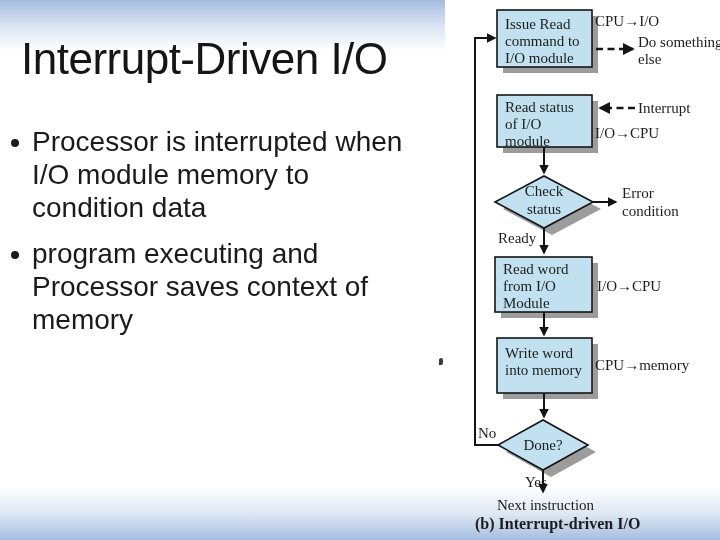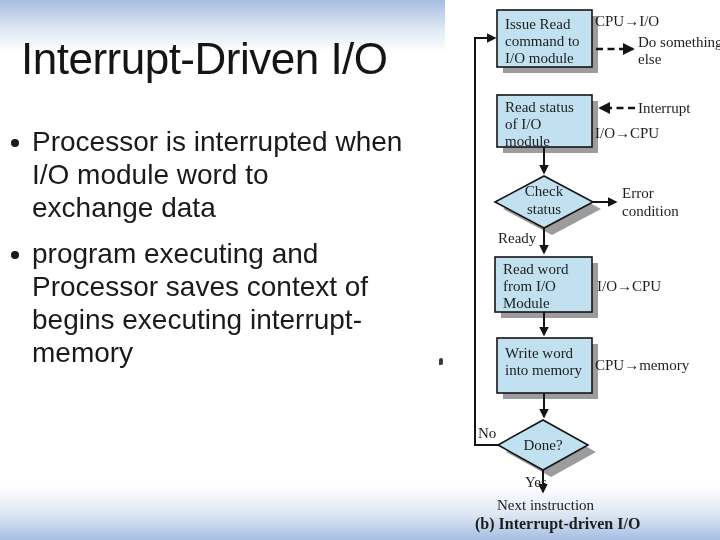--- a/index.html
+++ b/index.html
@@ -36,27 +36,26 @@
 <div class="slide">
 
   <h1 class="title">Interrupt-Driven I/O</h1>
 
   <span class="bullet-dot dot-1"></span>
   <span class="bullet-dot dot-2"></span>
 
   <div class="bullets">
     <div class="bullet-item">
       <div class="bullet-line">Processor is interrupted when</div>
-      <div class="bullet-line">I/O module word to</div>
-      <div class="bullet-line">exchange data</div>
+      <div class="bullet-line">I/O module memory to</div>
+      <div class="bullet-line">condition data</div>
     </div>
     <div class="bullet-item">
       <div class="bullet-line">program executing and</div>
       <div class="bullet-line">Processor saves context of</div>
-      <div class="bullet-line">begins executing interrupt-</div>
       <div class="bullet-line">memory</div>
     </div>
   </div>
 
   <div class="stray-mark"></div>
 
   <div class="flow-panel">
     <svg width="275" height="540" viewBox="0 0 275 540">
       <defs>
         <marker id="ah" viewBox="0 0 10 10" refX="8.5" refY="5" markerWidth="5" markerHeight="5" orient="auto-start-reverse">

